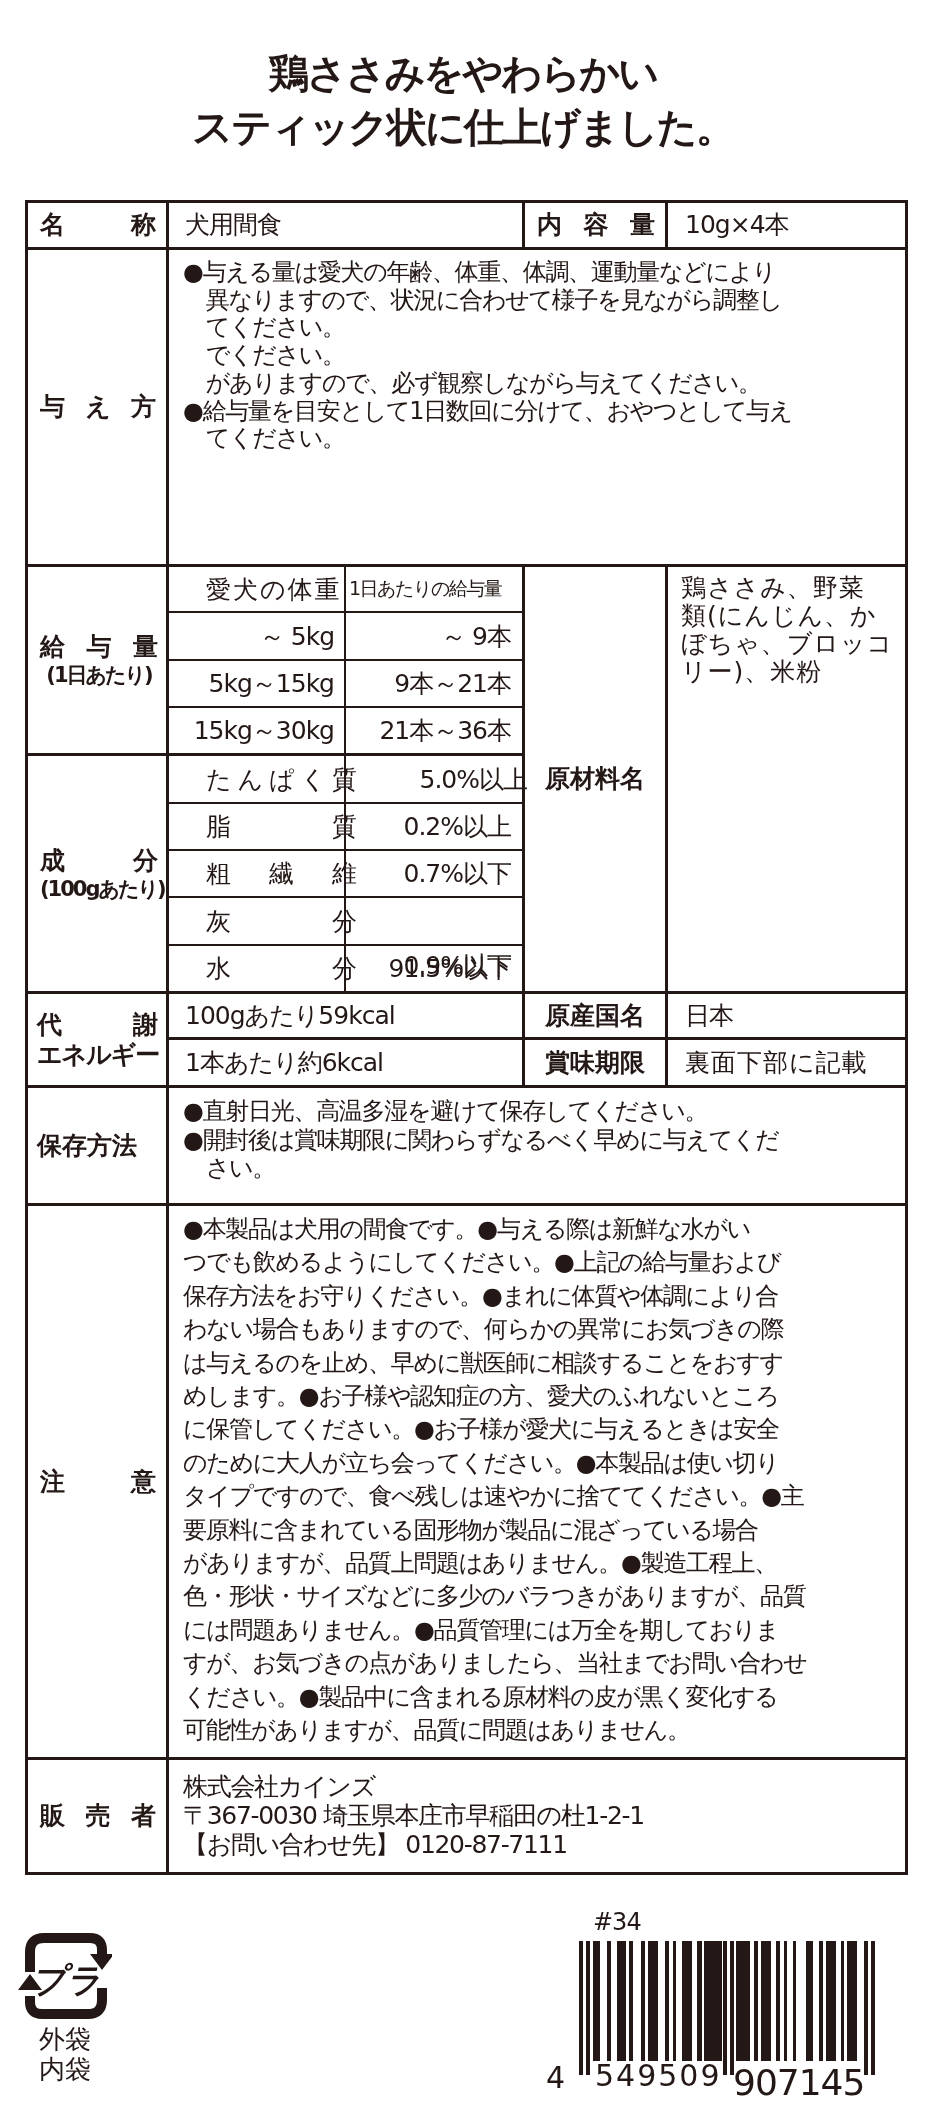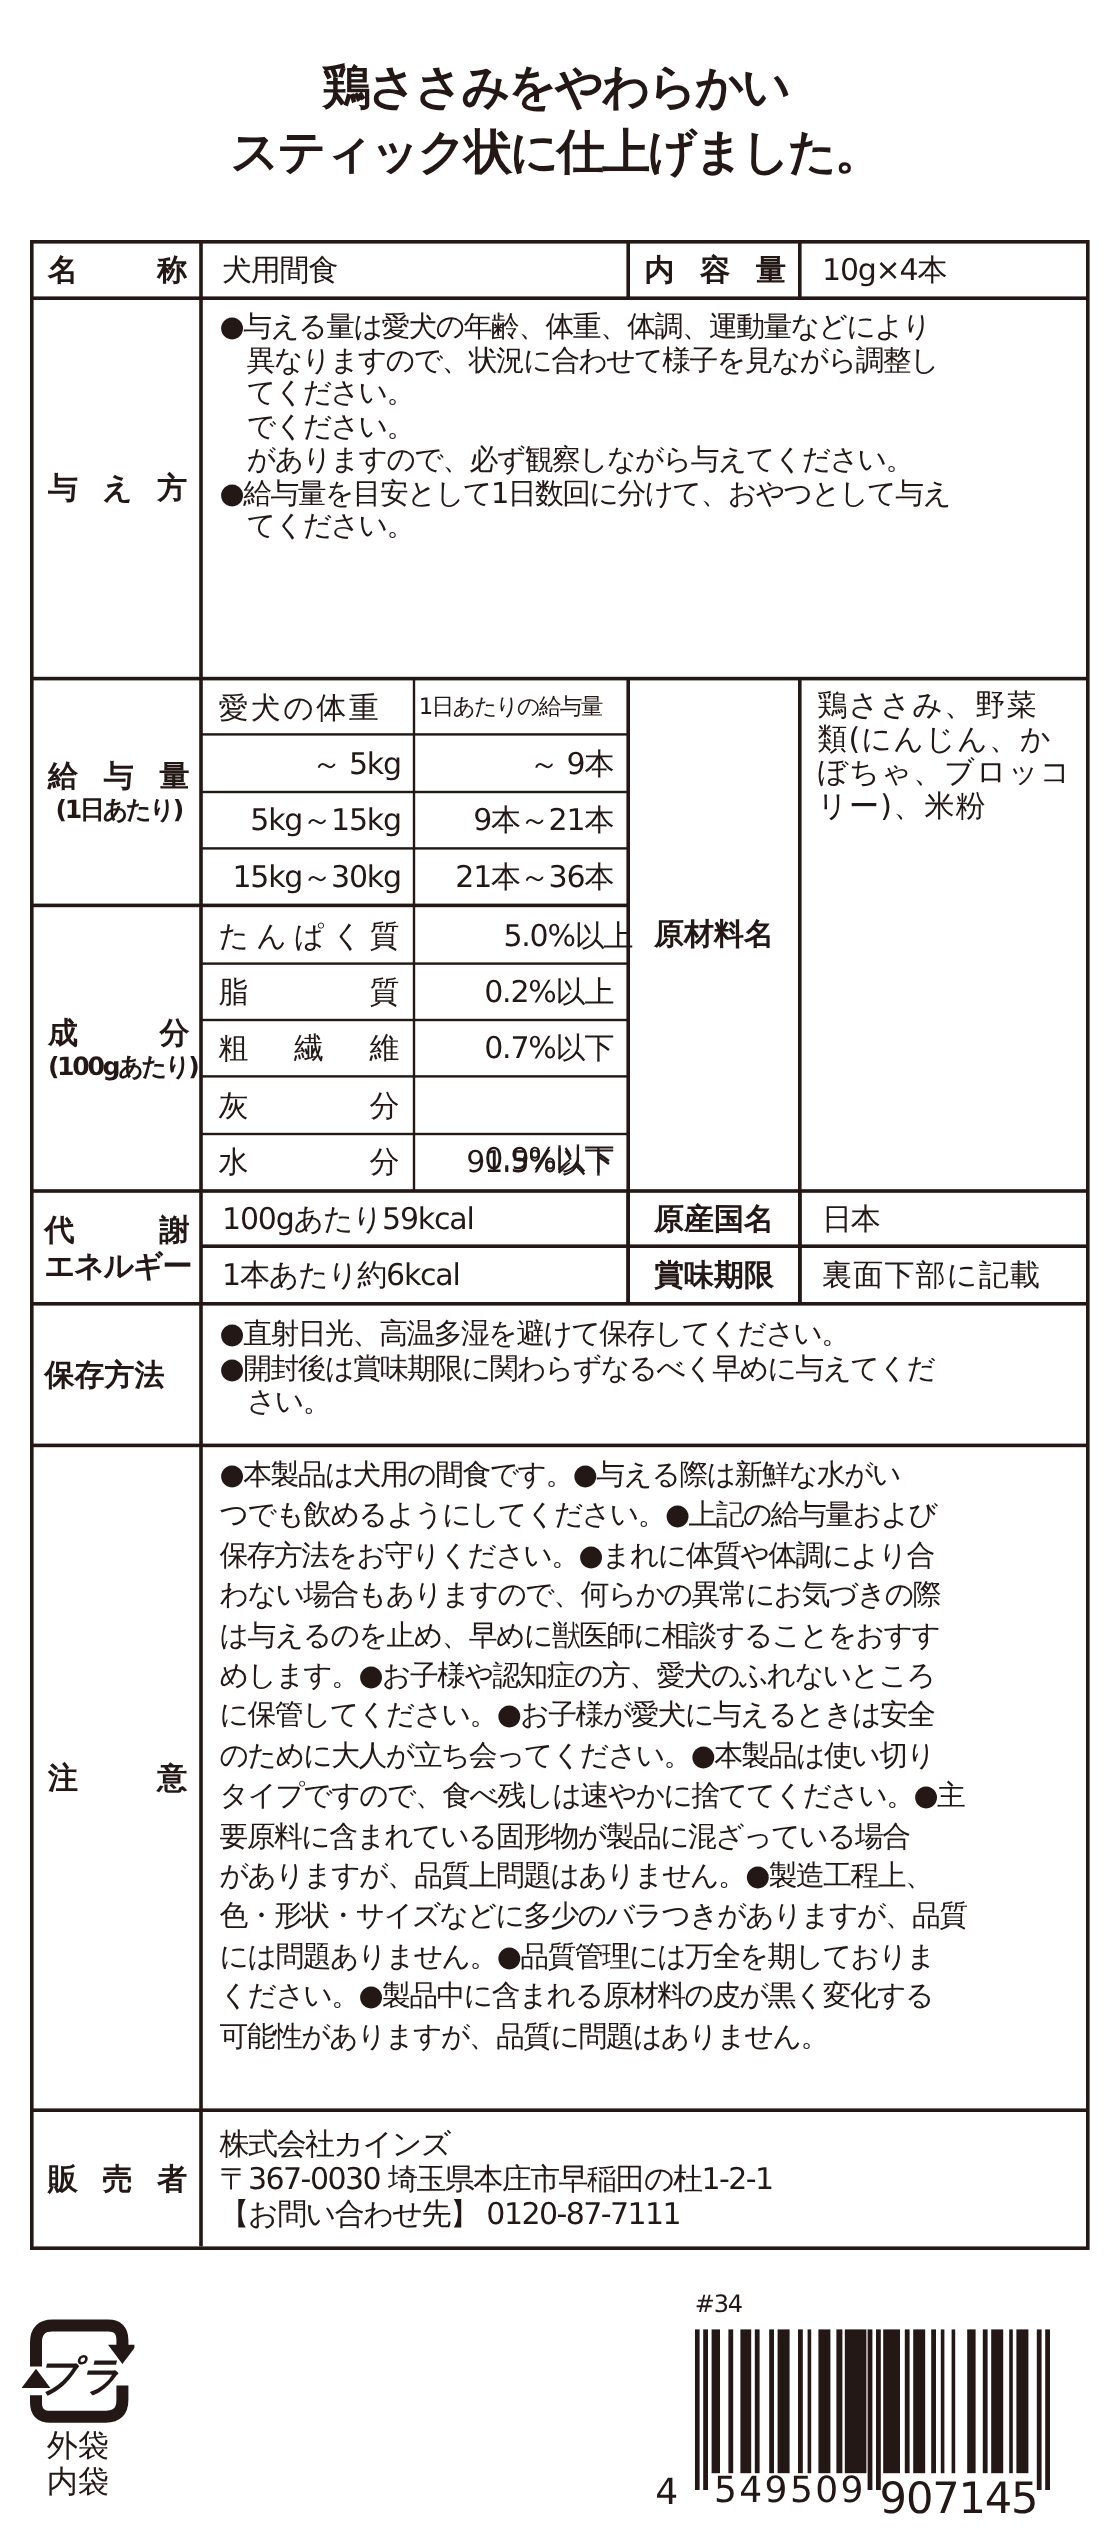--- a/index.html
+++ b/index.html
@@ -21,21 +21,21 @@
          white-space: nowrap; display: flex; flex-direction: column; justify-content: center;
          align-items: stretch; }
   .lbl-spread { display: flex; justify-content: space-between; }
   .lbl-sub { font-size: 21px; line-height: 26px; letter-spacing: -2px; text-align: center; }
 
   .txt { position: absolute; font-size: 24px; line-height: 27.7px; white-space: nowrap;
          letter-spacing: -1.3px; }
   .cell { position: absolute; font-size: 25px; white-space: nowrap; display: flex;
           align-items: center; letter-spacing: -1px; }
   .right { justify-content: flex-end; }
-  .spread { justify-content: space-between; }
+  .spread { justify-content: space-between; margin-left: 24px; }
 
   .barcode { position: absolute; left: 579px; top: 1941px; width: 298px; height: 134px; }
   .digits { position: absolute; font-size: 30px; letter-spacing: 1px; white-space: nowrap; }
 </style>
 </head>
 <body>
 
 <div class="abs title" style="top:46px">鶏ささみをやわらかい</div>
 <div class="abs title" style="top:100px">スティック状に仕上げました。</div>
 
@@ -212,20 +212,21 @@
   <div>わない場合もありますので、何らかの異常にお気づきの際</div>
   <div>は与えるのを止め、早めに獣医師に相談することをおすす</div>
   <div>めします。●お子様や認知症の方、愛犬のふれないところ</div>
   <div>に保管してください。●お子様が愛犬に与えるときは安全</div>
   <div>のために大人が立ち会ってください。●本製品は使い切り</div>
   <div>タイプですので、食べ残しは速やかに捨ててください。●主</div>
   <div>要原料に含まれている固形物が製品に混ざっている場合</div>
   <div>がありますが、品質上問題はありません。●製造工程上、</div>
   <div>色・形状・サイズなどに多少のバラつきがありますが、品質</div>
   <div>には問題ありません。●品質管理には万全を期しておりま</div>
+  <div>すが、お気づきの点がありましたら、当社までお問い合わせ</div>
   <div>ください。●製品中に含まれる原材料の皮が黒く変化する</div>
   <div>可能性がありますが、品質に問題はありません。</div>
 </div>
 
 <div class="lbl" style="left:40px;top:1760px;width:116px;height:112px">
   <div class="lbl-spread">
     <span>販</span>
     <span>売</span>
     <span>者</span>
   </div>
@@ -243,21 +244,21 @@
     <path d="M86 56 V68 Q86 82 72 82 H26 Q14 82 14 70 V64" fill="none" stroke="#231815" stroke-width="10"></path>
     <polygon points="2,58 26,58 14,42" fill="#231815"></polygon>
     <text x="50" y="60" text-anchor="middle" font-size="34" font-weight="bold" fill="#231815" font-style="italic" font-family="DejaVu Sans, sans-serif">プラ</text>
   </svg>
 </div>
 <div class="abs" style="left:34px;top:2024px;font-size:26px;line-height:30px;text-align:center;width:62px">
   <div>外袋</div>
   <div>内袋</div>
 </div>
 
-<div class="abs" style="left:579px;top:1908px;font-size:20px;letter-spacing:-1px">#34</div>
+<div class="abs" style="left:593px;top:1908px;font-size:24px;letter-spacing:-1px">#34</div>
 <div class="barcode">
   <svg width="298" height="134" viewBox="0 0 298 134" preserveAspectRatio="none">
     <g fill="#231815">
       <rect x="0" y="0" width="4" height="134"></rect>
         <rect x="7" y="0" width="4" height="134"></rect>
       <rect x="14" y="0" width="7" height="120"></rect>
         <rect x="28" y="0" width="4" height="120"></rect>
       <rect x="38" y="0" width="9" height="120"></rect>
         <rect x="50" y="0" width="4" height="120"></rect>
       <rect x="62" y="0" width="4" height="120"></rect>

